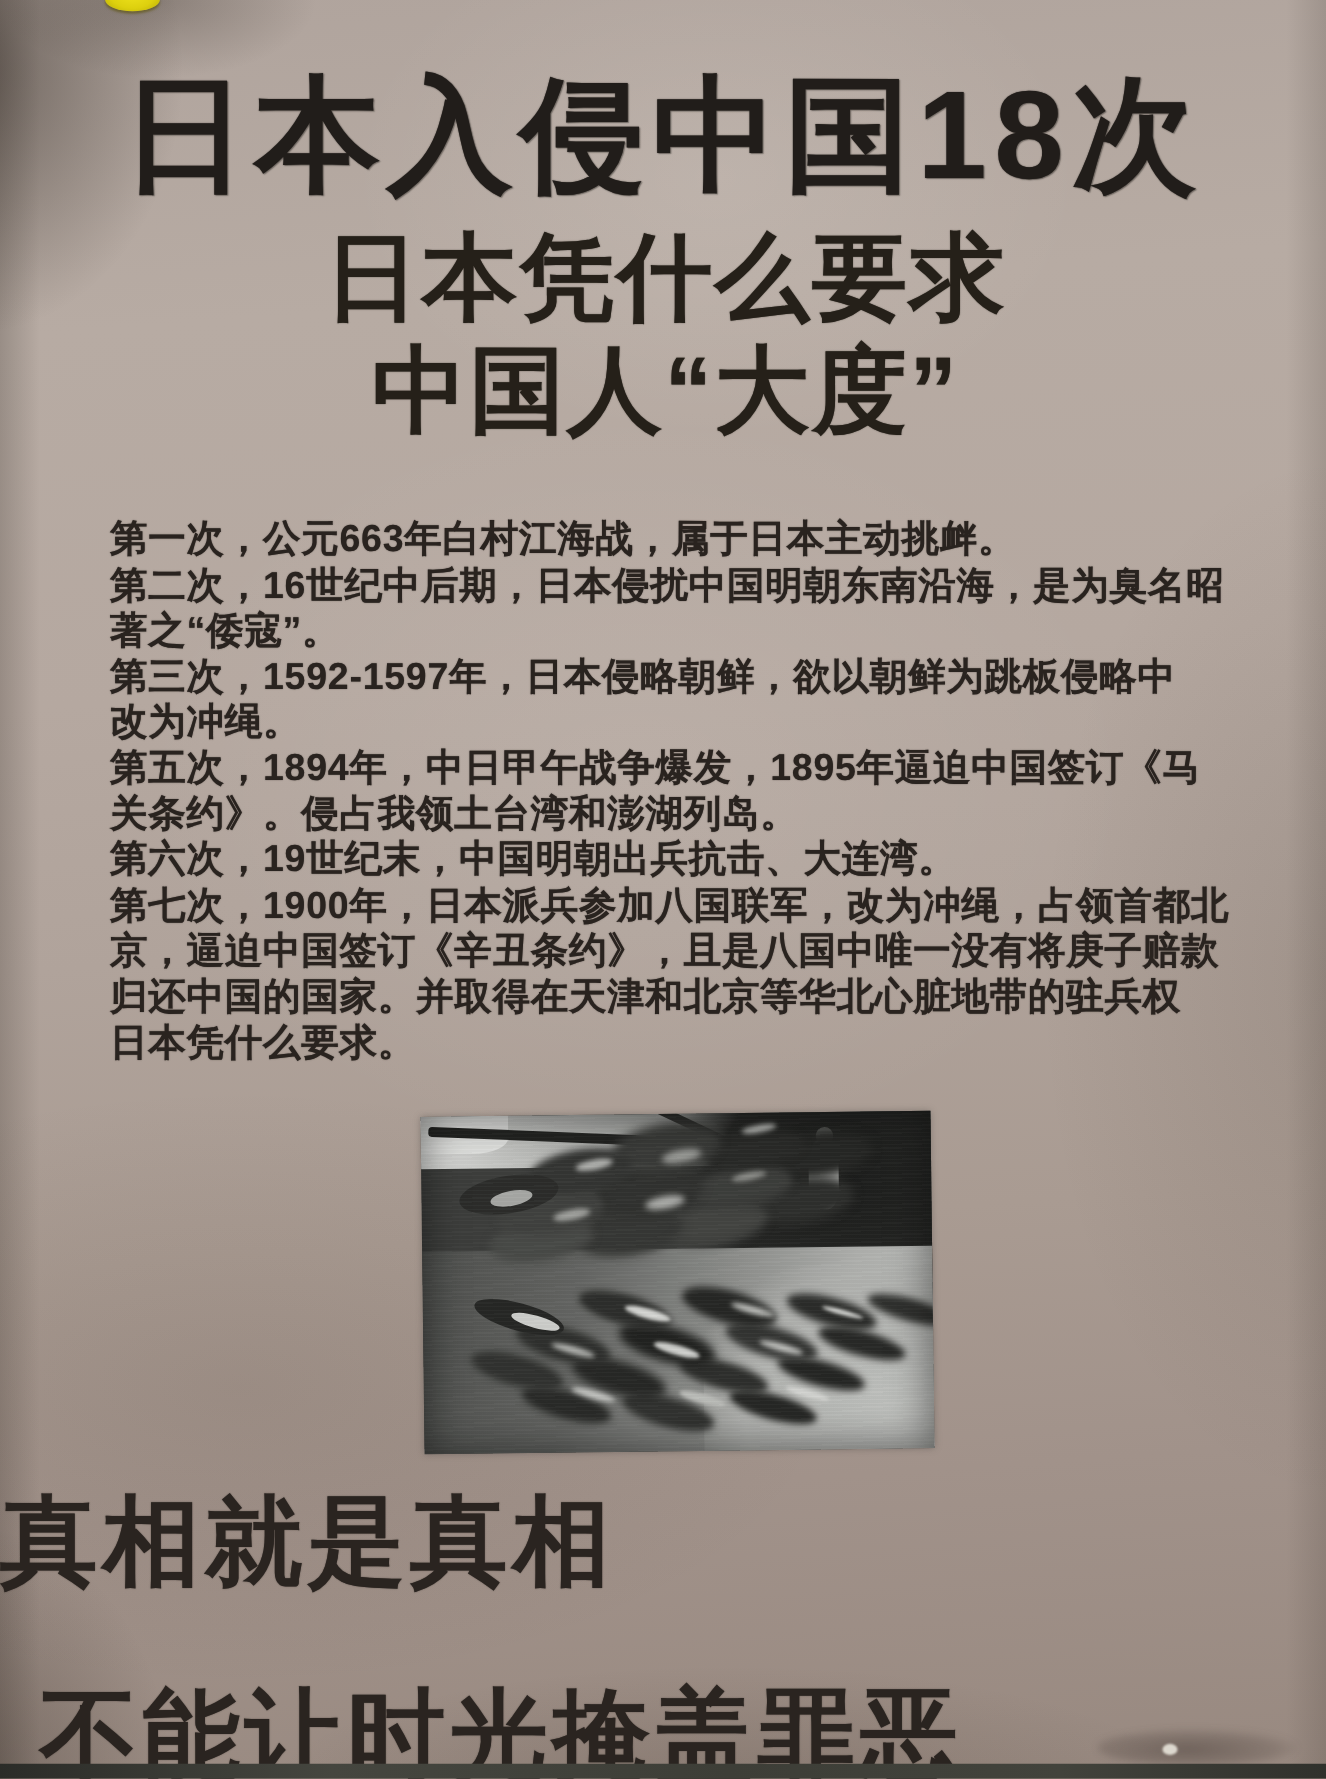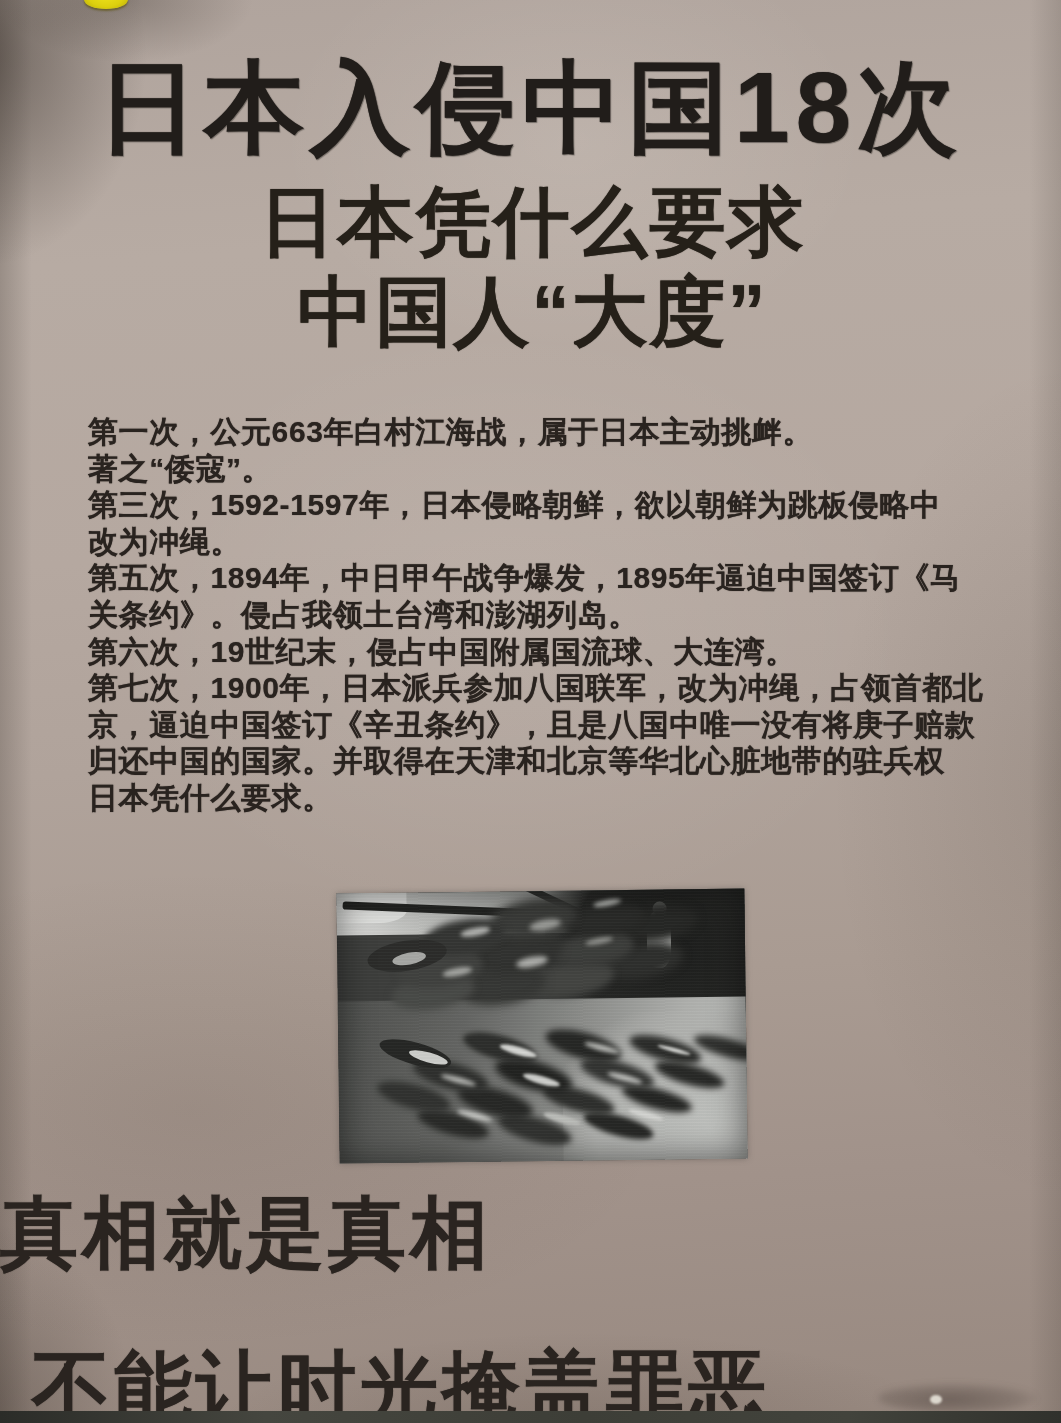--- a/index.html
+++ b/index.html
@@ -146,26 +146,27 @@
 
   <div class="emoji-top"></div>
 
   <div class="title">日本入侵中国18次</div>
 
   <div class="subtitle s1">日本凭什么要求</div>
   <div class="subtitle s2">中国人“大度”</div>
 
   <div class="bodytext">
     <div class="bline">第一次，公元663年白村江海战，属于日本主动挑衅。</div>
+    <div class="bline">第二次，16世纪中后期，日本侵扰中国明朝东南沿海，是为臭名昭</div>
     <div class="bline">著之“倭寇”。</div>
     <div class="bline">第三次，1592-1597年，日本侵略朝鲜，欲以朝鲜为跳板侵略中</div>
     <div class="bline">改为冲绳。</div>
     <div class="bline">第五次，1894年，中日甲午战争爆发，1895年逼迫中国签订《马</div>
     <div class="bline">关条约》。侵占我领土台湾和澎湖列岛。</div>
-    <div class="bline">第六次，19世纪末，侵占中国附属国流球、大连湾。</div>
+    <div class="bline">第六次，19世纪末，中国明朝出兵抗击、大连湾。</div>
     <div class="bline">第七次，1900年，日本派兵参加八国联军，改为冲绳，占领首都北</div>
     <div class="bline">京，逼迫中国签订《辛丑条约》，且是八国中唯一没有将庚子赔款</div>
     <div class="bline">归还中国的国家。并取得在天津和北京等华北心脏地带的驻兵权</div>
     <div class="bline">日本凭什么要求。</div>
   </div>
 
   <div class="photo">
     <div class="ph-top"></div>
     <div class="ph-sky"></div>
     <div class="ph-beam1"></div>

